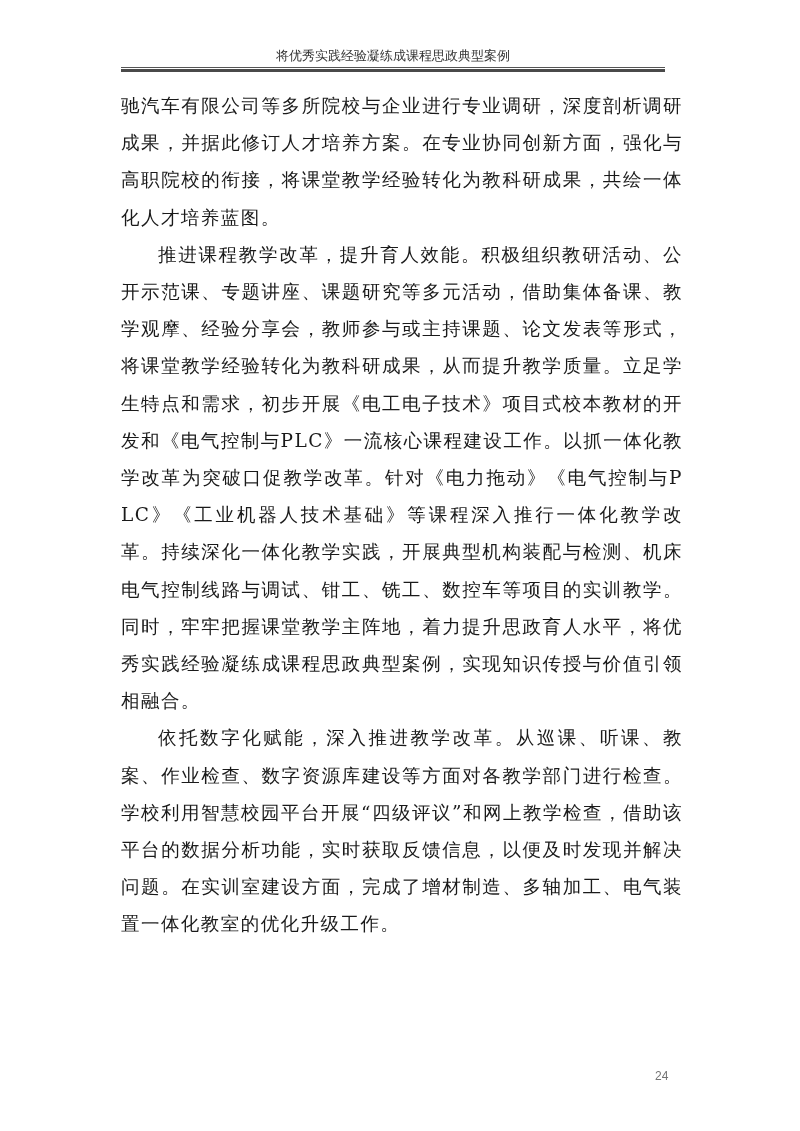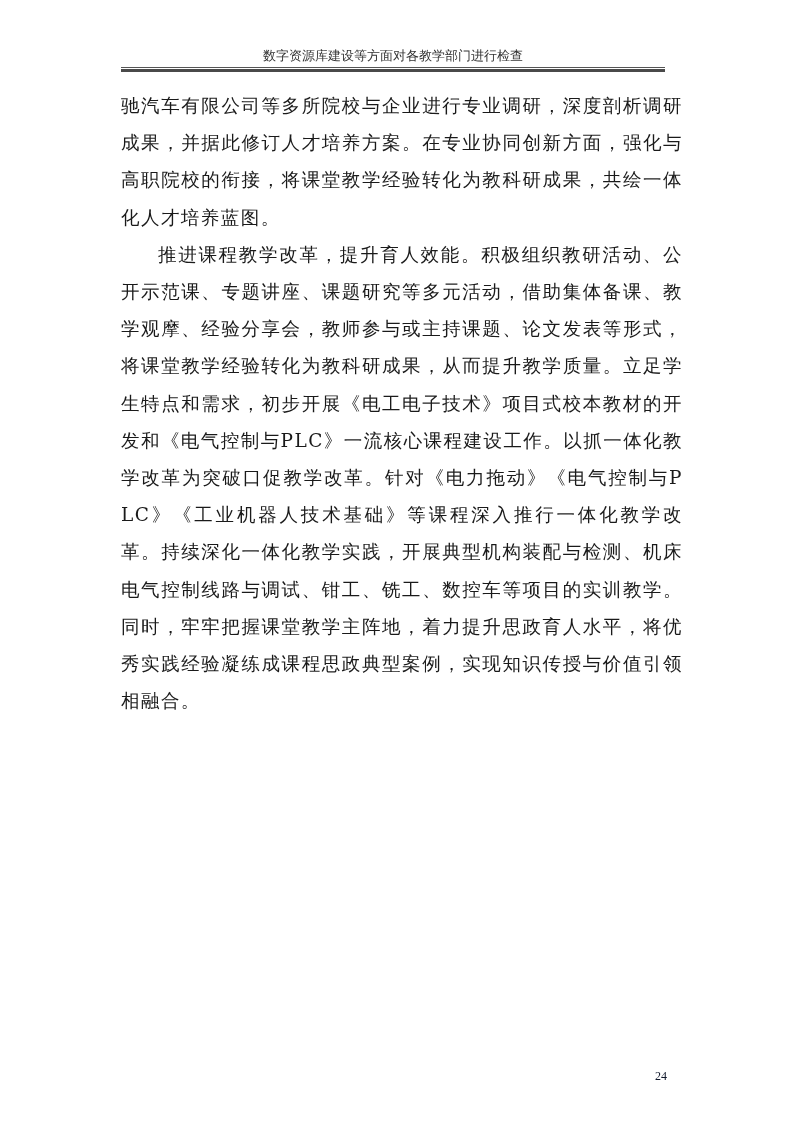--- a/index.html
+++ b/index.html
@@ -62,34 +62,35 @@
     text-justify: inter-character;
     word-break: break-all;
   }
   .para.indent {
     text-indent: 2em;
   }
   .page-number {
     position: absolute;
     left: 655px;
     top: 1069px;
-    font-family: Liberation Serif, serif;
+    font-family: Liberation Sans, sans-serif;
     font-size: 12px;
-    color: #0f172a;
+    color: #737373;
   }
 </style>
 </head>
 <body>
 
 <div class="page-header">
-  <div class="header-title">数字资源库建设等方面对各教学部门进行检查</div>
+  <div class="header-title">将优秀实践经验凝练成课程思政典型案例</div>
   <div class="header-rule">
     <div class="thin"></div>
     <div class="thick"></div>
   </div>
 </div>
 
 <div class="content">
   <p class="para">驰汽车有限公司等多所院校与企业进行专业调研，深度剖析调研成果，并据此修订人才培养方案。在专业协同创新方面，强化与高职院校的衔接，将课堂教学经验转化为教科研成果，共绘一体化人才培养蓝图。</p>
   <p class="para indent">推进课程教学改革，提升育人效能。积极组织教研活动、公开示范课、专题讲座、课题研究等多元活动，借助集体备课、教学观摩、经验分享会，教师参与或主持课题、论文发表等形式，将课堂教学经验转化为教科研成果，从而提升教学质量。立足学生特点和需求，初步开展《电工电子技术》项目式校本教材的开发和《电气控制与PLC》一流核心课程建设工作。以抓一体化教学改革为突破口促教学改革。针对《电力拖动》《电气控制与PLC》《工业机器人技术基础》等课程深入推行一体化教学改革。持续深化一体化教学实践，开展典型机构装配与检测、机床电气控制线路与调试、钳工、铣工、数控车等项目的实训教学。同时，牢牢把握课堂教学主阵地，着力提升思政育人水平，将优秀实践经验凝练成课程思政典型案例，实现知识传授与价值引领相融合。</p>
+  <p class="para indent">依托数字化赋能，深入推进教学改革。从巡课、听课、教案、作业检查、数字资源库建设等方面对各教学部门进行检查。学校利用智慧校园平台开展“四级评议”和网上教学检查，借助该平台的数据分析功能，实时获取反馈信息，以便及时发现并解决问题。在实训室建设方面，完成了增材制造、多轴加工、电气装置一体化教室的优化升级工作。</p>
 </div>
 
 <div class="page-number">24</div>
 
 </body></html>

